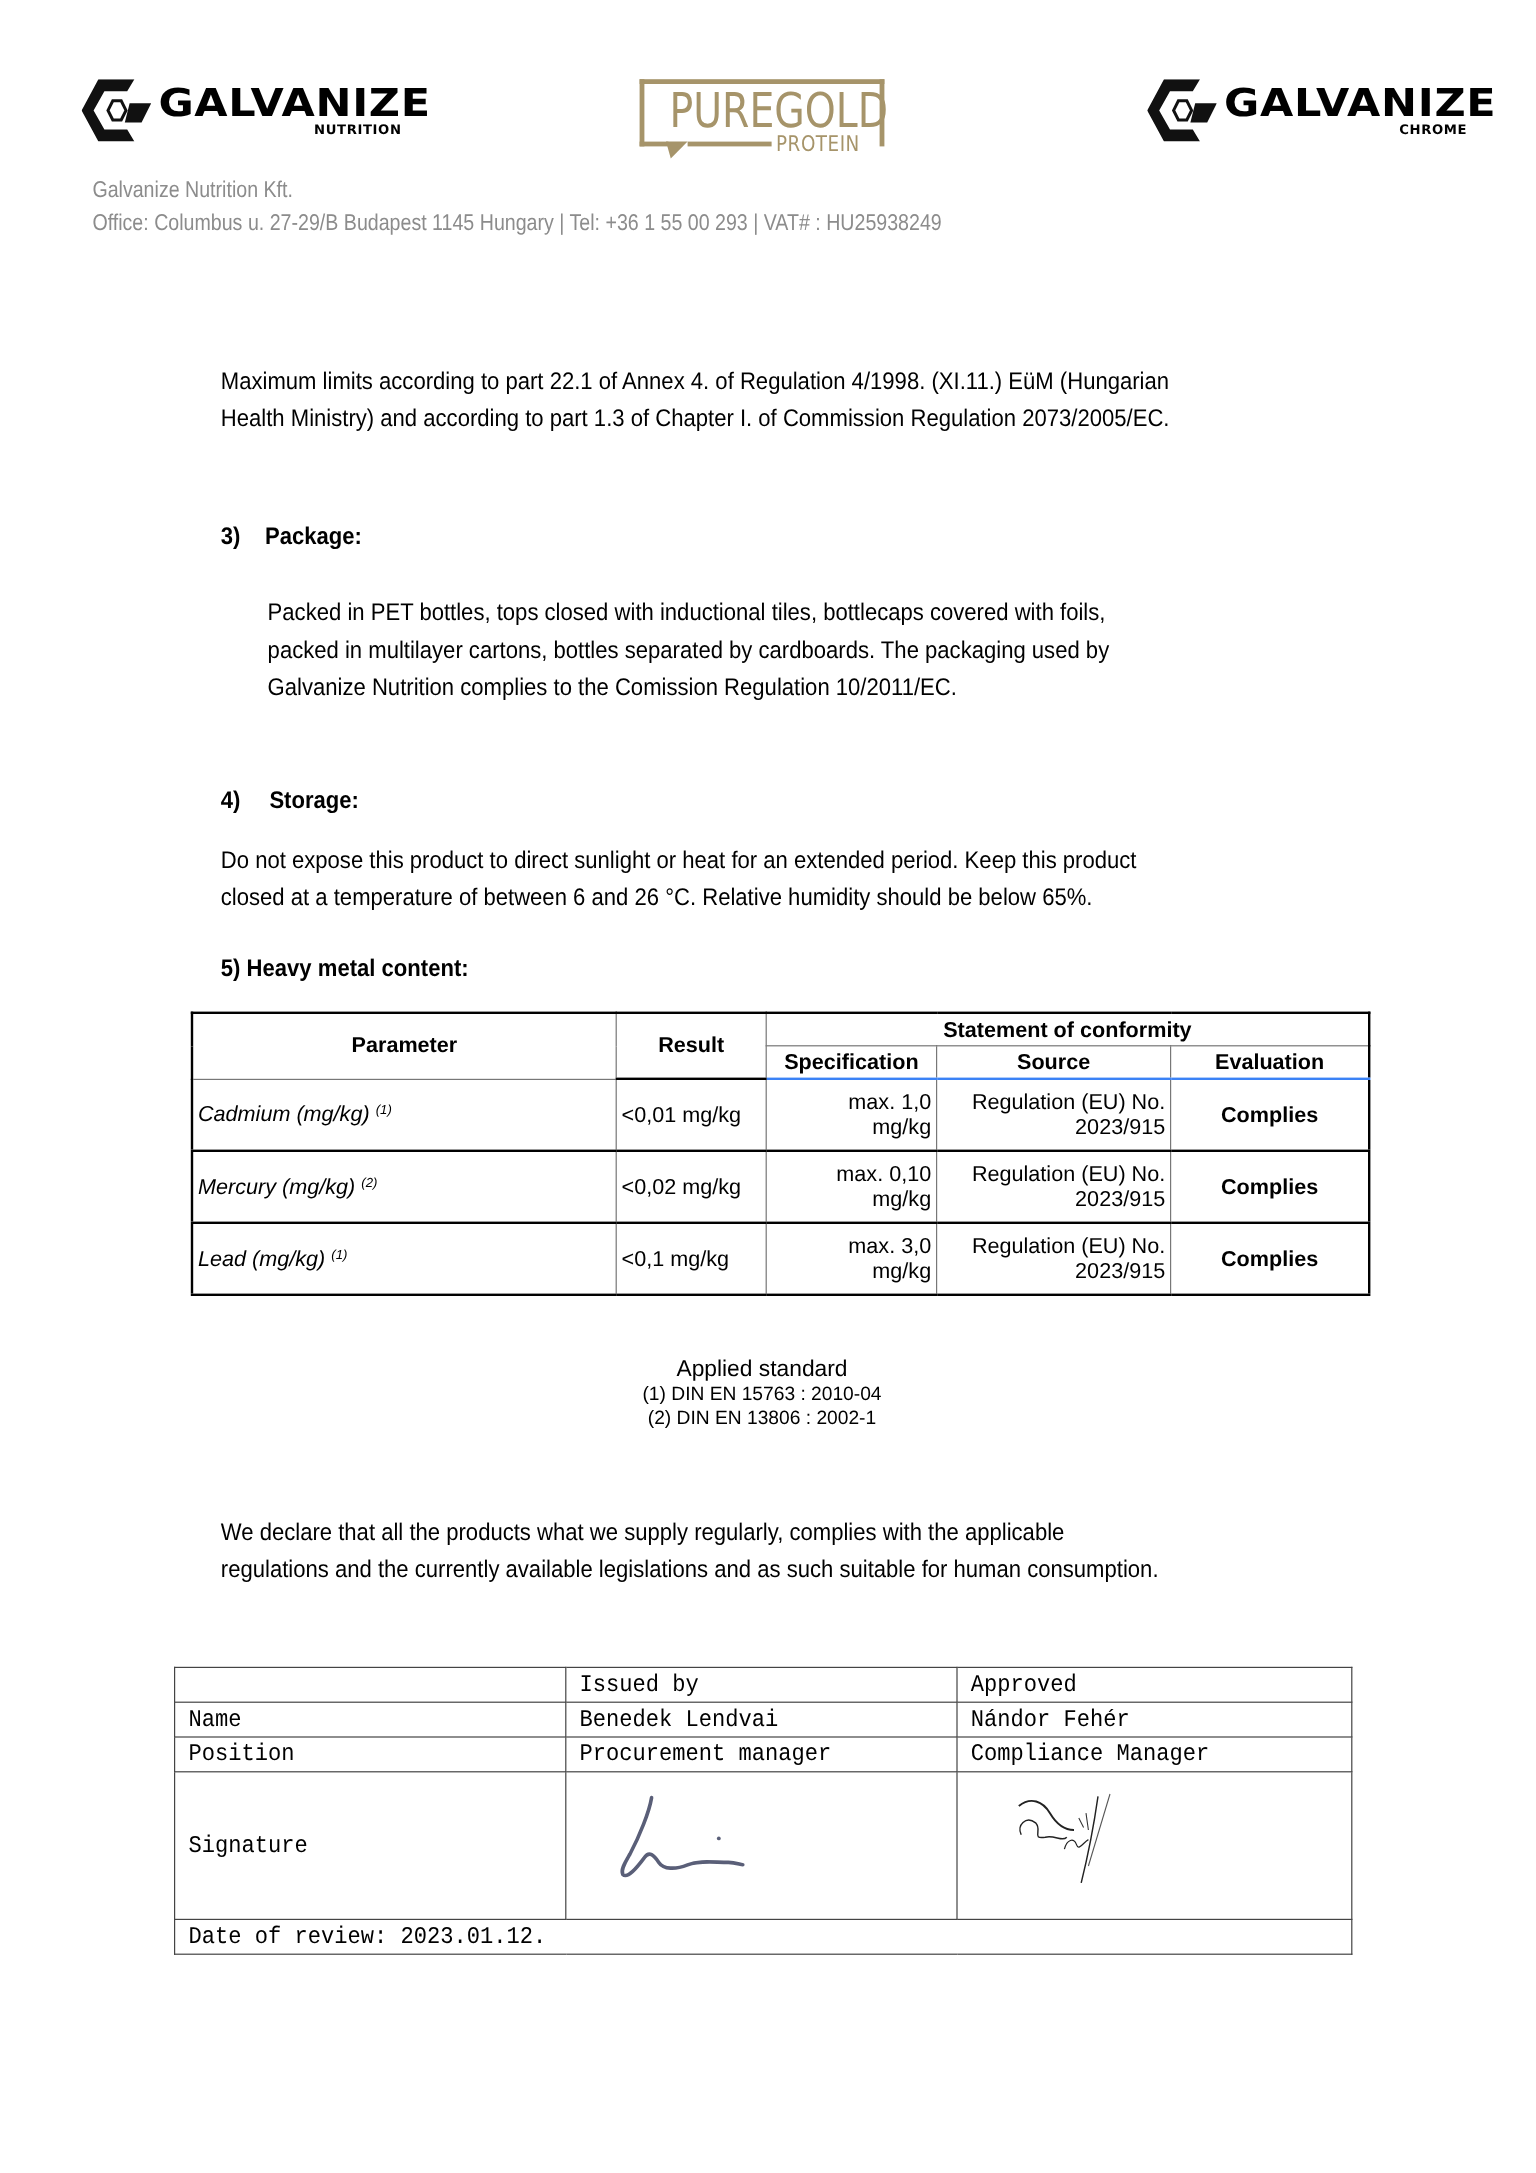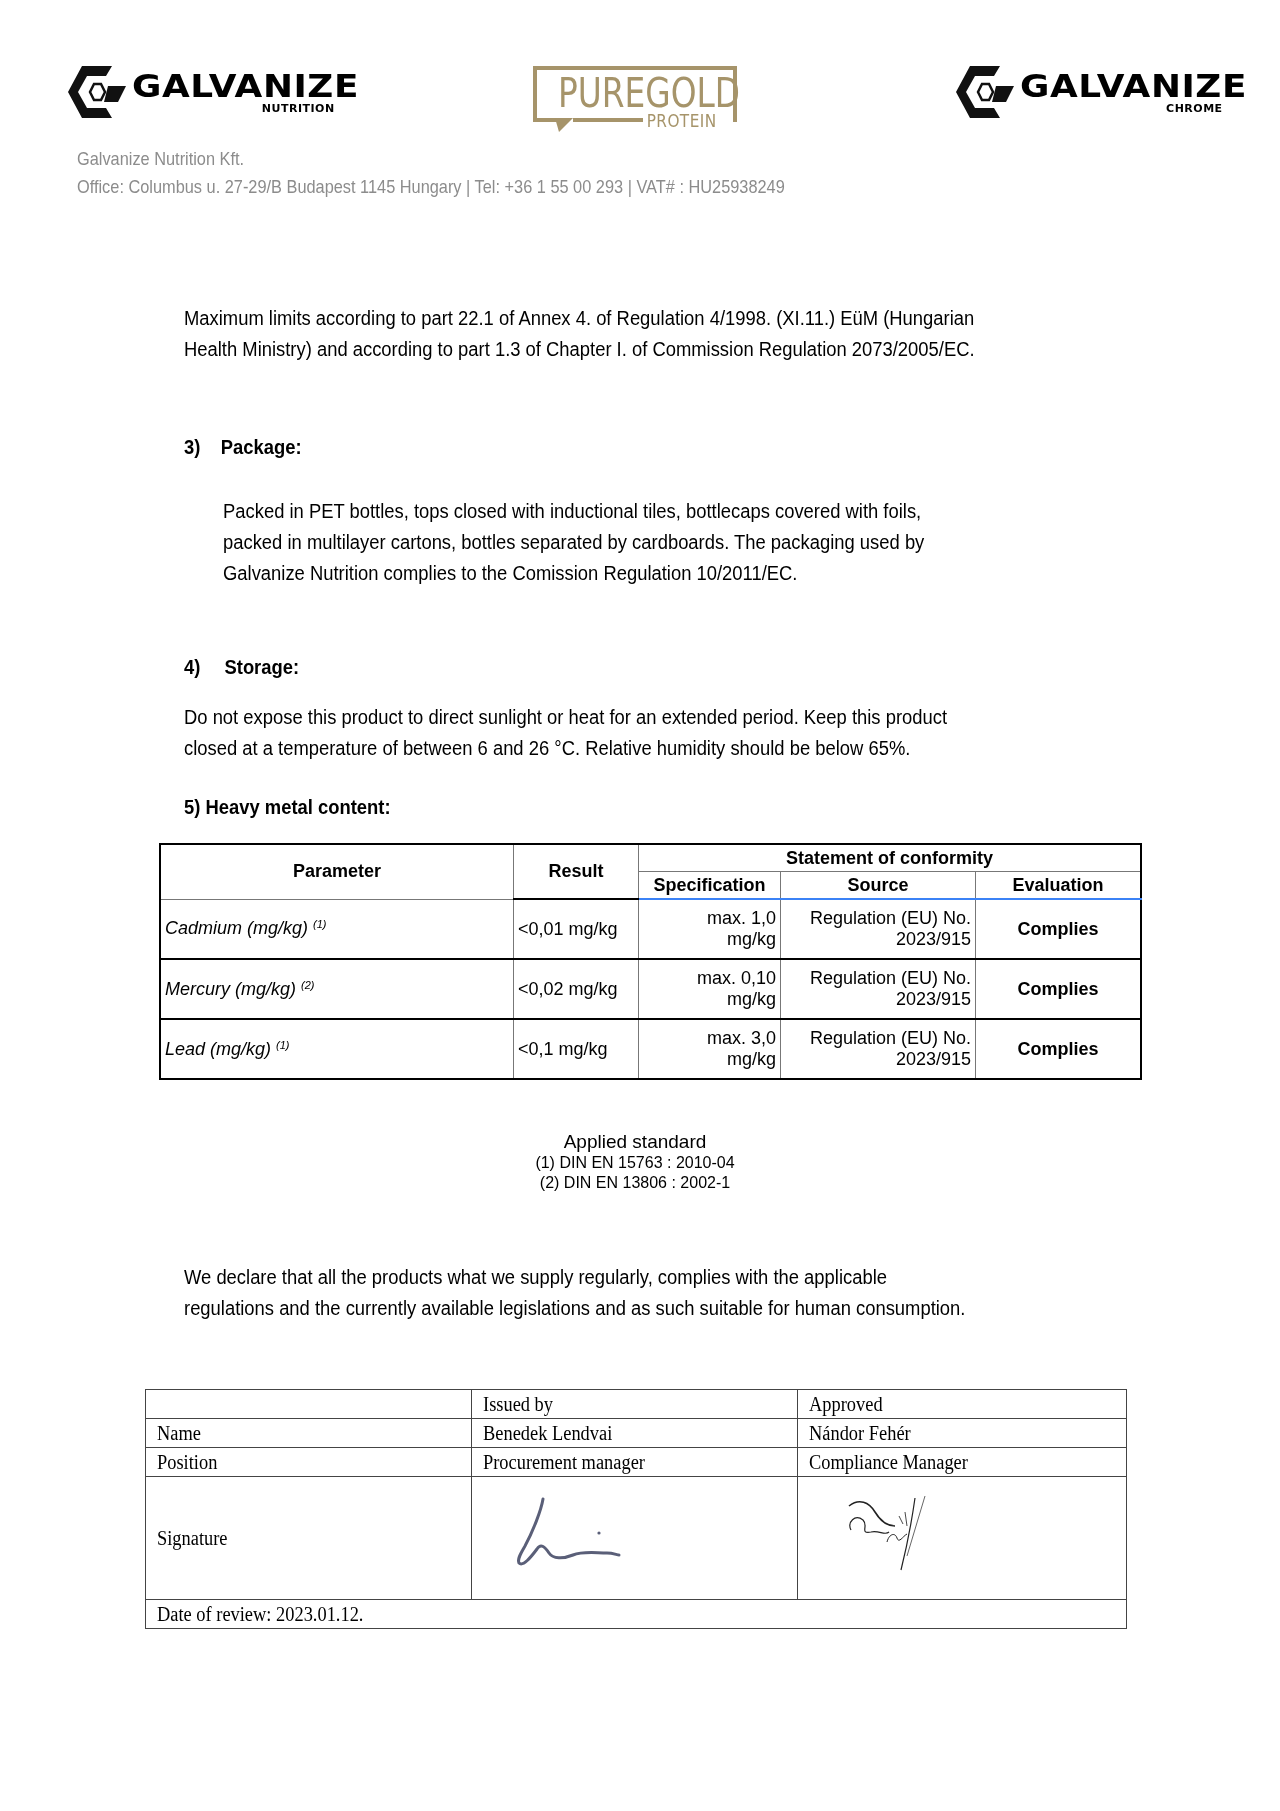--- a/index.html
+++ b/index.html
@@ -45,21 +45,21 @@
     .metal-table td.param { text-align: left; font-style: italic; }
     .metal-table td.center { text-align: right; line-height: 21px; }
     .metal-table td.eval { text-align: center; font-weight: bold; }
     .metal-table sup { font-size: 11px; vertical-align: 6px; }
 
     .applied { position: absolute; left: 500px; top: 1131px; width: 270px; text-align: center; font-family: "Liberation Sans", sans-serif; color: #000; }
     .applied .title { font-weight: normal; font-size: 19px; line-height: 22px; }
     .applied .std { font-size: 16px; line-height: 20px; }
 
     
-    .sig-table { position: absolute; left: 145px; top: 1389px; width: 982px; border-collapse: collapse; font-family: Liberation Serif, serif; font-size: 20px; }
+    .sig-table { position: absolute; left: 145px; top: 1389px; width: 982px; border-collapse: collapse; font-family: Liberation Mono, monospace; font-size: 20px; }
     .sig-table td { border: 1.5px solid #444; padding: 0 11px; height: 28px; vertical-align: middle; }
     .sig-table td .t { display: inline-block; transform: scaleX(0.92); transform-origin: left; white-space: nowrap; }
     .sig-table tr.sigrow td { height: 122px; }
     .sig-table .c1 { width: 303px; }
     .sig-table .c2 { width: 303px; }
   </style>
 </head>
 <body>
 
 <div class="logo-galv" id="logo-left">

